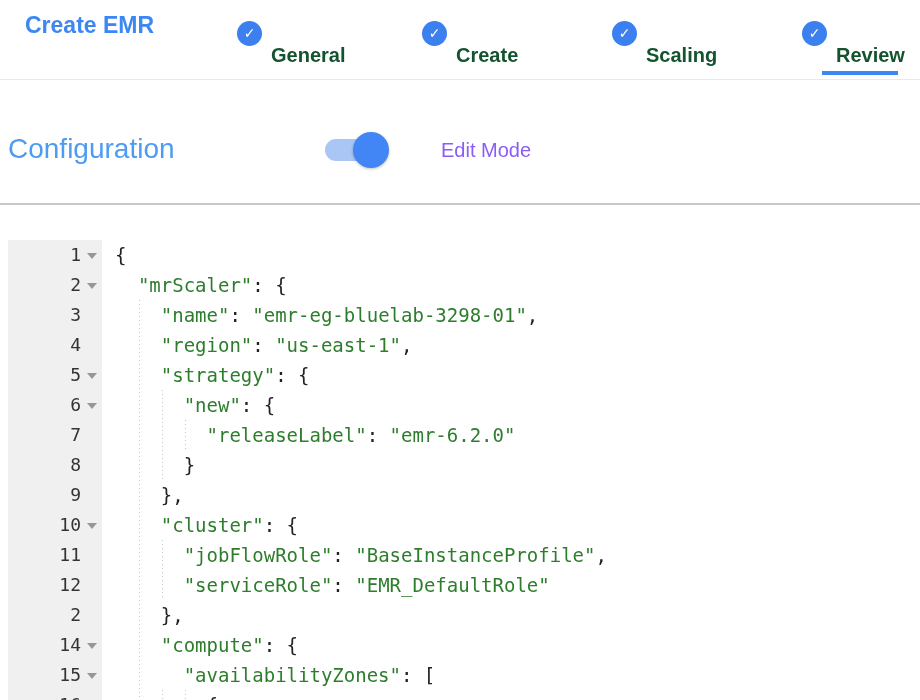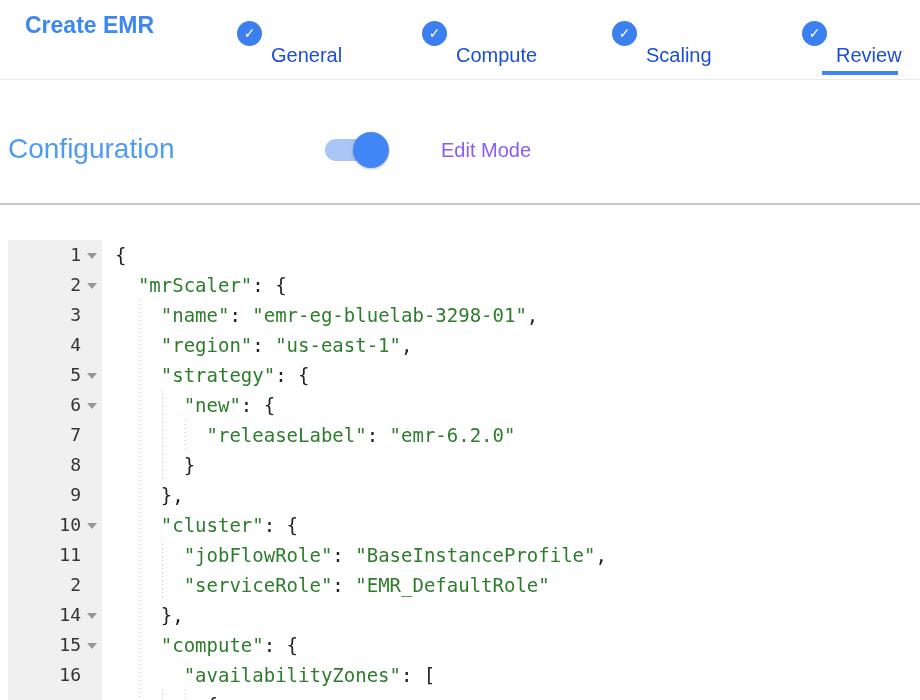--- a/index.html
+++ b/index.html
@@ -11,21 +11,21 @@
   .header { position:absolute; left:0; top:0; width:920px; height:80px;
             border-bottom:1px solid #e9e9e9; background:#fff; }
   .page-title { position:absolute; left:25px; top:12px; font-size:23px; font-weight:700;
                 color:#3c87f4; letter-spacing:0; }
   .step { position:absolute; top:20px; height:26px; display:flex; align-items:center;
           gap:9px; cursor:pointer; }
   .step-1 { left:237px; } .step-2 { left:422px; } .step-3 { left:612px; } .step-4 { left:802px; }
   .check-circle { width:25px; height:25px; border-radius:50%; background:#3b80ee;
                   display:flex; align-items:center; justify-content:center;
                   color:#fff; font-size:14px; font-weight:700; flex:none; }
-  .step-label { font-size:20px; font-weight:400; color:#1d4ed8; white-space:nowrap;margin-top:45px; }
+  .step-label { font-size:20px; font-weight:700; color:#14532d; white-space:nowrap;margin-top:45px; }
   .active-underline { position:absolute; left:822px; top:71px; width:76px; height:4px;
                       background:#3c87f4; }
 
   
   .section-title { position:absolute; left:8px; top:133px; font-size:28px; font-weight:400;
                    color:#4d9bf3;text-align:center; }
   .toggle { position:absolute; left:325px; top:139px; width:64px; height:22px; cursor:pointer; }
   .toggle-track { position:absolute; left:0; top:0; width:62px; height:22px; border-radius:11px;
                   background:#a9c6f4; }
   .toggle-knob { position:absolute; left:28px; top:-7px; width:36px; height:36px;
@@ -67,21 +67,21 @@
 
   <div class="header">
     <div class="page-title">Create EMR</div>
     <div id="steps-host">
         <div class="step step-1">
           <span class="check-circle">✓</span>
           <span class="step-label">General</span>
         </div>
         <div class="step step-2">
           <span class="check-circle">✓</span>
-          <span class="step-label">Compute</span>
+          <span class="step-label">Create</span>
         </div>
         <div class="step step-3">
           <span class="check-circle">✓</span>
           <span class="step-label">Scaling</span>
         </div>
         <div class="step step-4">
           <span class="check-circle">✓</span>
           <span class="step-label">Review</span>
         </div>
       </div>
@@ -155,20 +155,26 @@
           </span>
         </div>
         <div class="gutter-row">
           <span class="ln">10</span>
           <span class="fold">
             <span class="fold-tri"></span>
           </span>
         </div>
         <div class="gutter-row">
           <span class="ln">11</span>
+          <span class="fold hidden">
+            <span class="fold-tri"></span>
+          </span>
+        </div>
+        <div class="gutter-row">
+          <span class="ln">12</span>
           <span class="fold hidden">
             <span class="fold-tri"></span>
           </span>
         </div>
         <div class="gutter-row">
           <span class="ln">2</span>
           <span class="fold hidden">
             <span class="fold-tri"></span>
           </span>
         </div>

